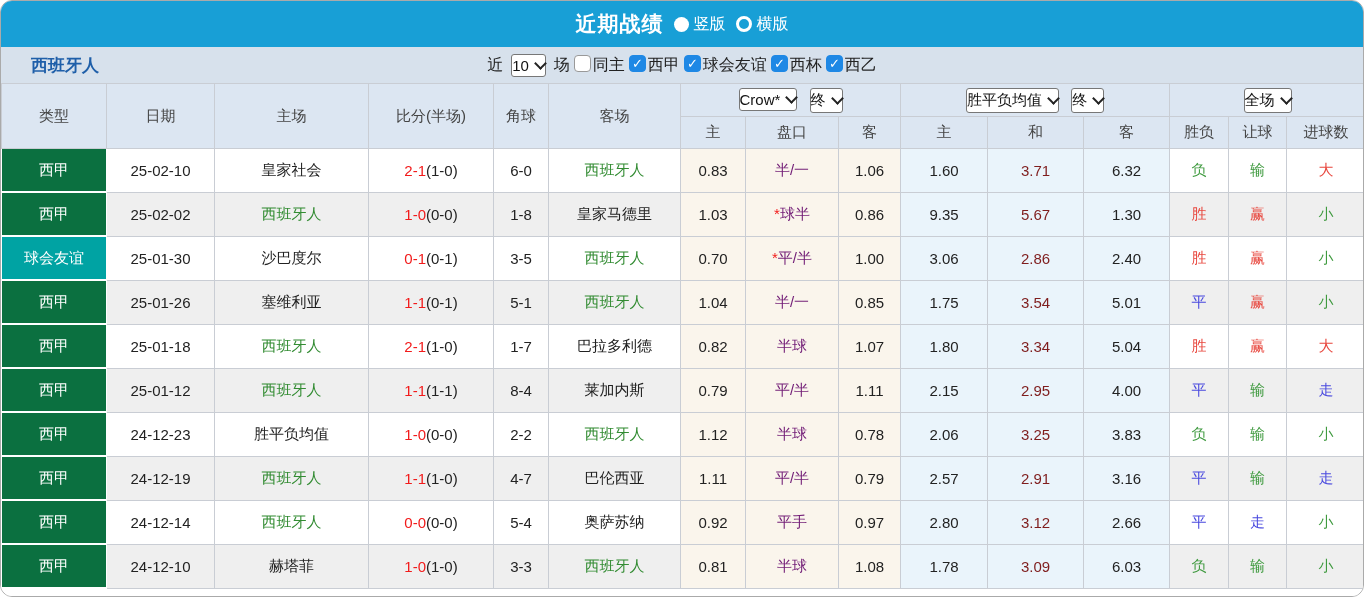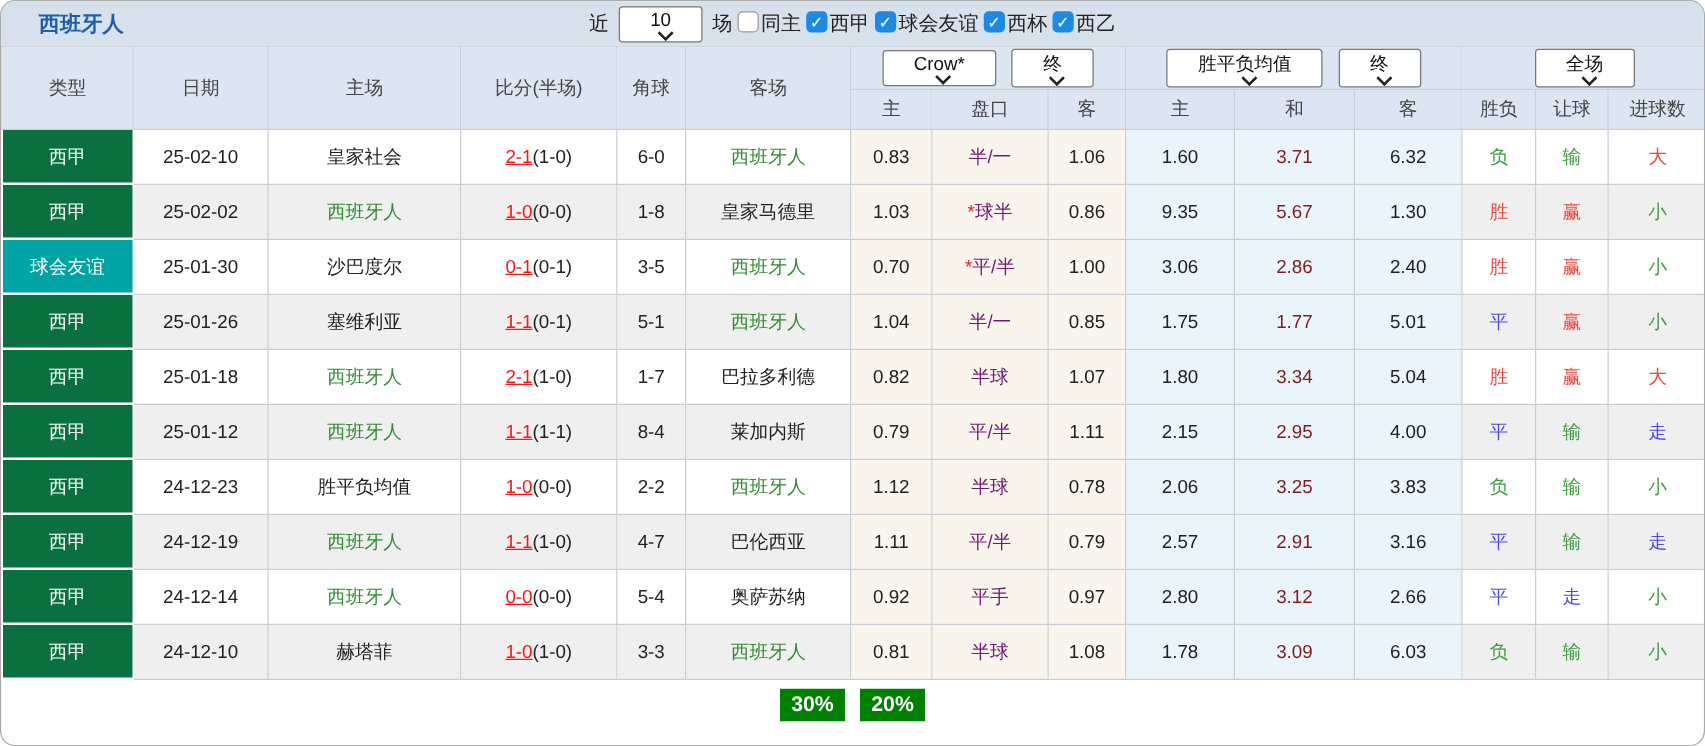--- a/index.html
+++ b/index.html
@@ -8,55 +8,66 @@
   .titlebar{height:46px;background:#189fd6;display:flex;align-items:center;justify-content:center;gap:10px;color:#fff;}
   .title{font-size:21px;font-weight:bold;letter-spacing:1px;}
   .radio-opt{display:flex;align-items:center;gap:5px;font-size:16px;cursor:pointer;}
   .radio-dot{width:15px;height:15px;border-radius:50%;display:inline-block;}
   .radio-dot.filled{background:#fff;}
   .radio-dot.ring{background:transparent;border:3px solid #fff;width:10px;height:10px;}
   
   .filterbar{height:36px;background:#d7e1ec;display:grid;grid-template-columns:220px 1fr 220px;align-items:center;}
   .team-name{font-size:17px;font-weight:bold;color:#1f5fa9;padding-left:30px;}
   .filters{display:flex;align-items:center;justify-content:center;gap:4px;font-size:16px;color:#222;}
-  .sel{display:inline-flex;align-items:center;background:#fff;border:1px solid #777;border-radius:3px;padding:2px 24px;font-size:15px;color:#111;cursor:pointer;margin:0 4px;flex-direction:column;}
+  .sel{display:inline-flex;align-items:center;background:#fff;border:1px solid #777;border-radius:3px;padding:2px 0;font-size:15px;color:#111;cursor:pointer;margin:0 4px;}
   .chev{width:7px;height:7px;border-right:2px solid #222;border-bottom:2px solid #222;transform:rotate(45deg);display:inline-block;margin-left:7px;margin-top:-3px;}
   .cbx-item{display:flex;align-items:flex-start;gap:2px;cursor:pointer;}
   .cbx{width:17px;height:17px;border:1px solid #999;border-radius:4px;background:#fff;display:inline-flex;align-items:center;justify-content:center;box-sizing:border-box;}
   .cbx.checked{background:#1e88e5;border-color:#1e88e5;}
   .cbx.checked::after{content:"✓";color:#fff;font-size:13px;font-weight:bold;line-height:1;}
   
   table{border-collapse:collapse;table-layout:fixed;width:1364px;}
   th,td{border:1px solid #c9cdd4;text-align:center;overflow:hidden;white-space:nowrap;}
   thead th{background:#dce6f2;color:#444;font-weight:normal;font-size:15px;height:29px;margin-left:32px;}
   thead tr.ctrl th{background:#dce6f2;height:30px;}
   tbody td{height:40px;font-size:15px;color:#222;background:#fff;}
   tr.alt td{background:#efefef;}
   td.type{color:#fff;font-size:15px;border:1px solid #fff;border-bottom:2px solid #fff;}
   td.type.league{background:#0b7040;}
   td.type.friendly{background:#00a3a3;}
   td.crowcol{background:#faf5ec !important;}
   td.avgcol{background:#eaf4fb !important;}
   .hl-team{color:#338c33;}
-  .score-red{color:#f21b1b;text-decoration:underline;}
+  .score-red{color:#f21b1b;}
   .star{color:#f21b1b;}
   .handicap{color:#701a75;}
   .avg-draw-val{color:#7f1d1d;}
   .c-red{color:#e8483f;}
   .c-blue{color:#4a4adf;}
   .c-green{color:#3f9a3f;}
   
   .summary{height:40px;display:flex;align-items:center;justify-content:center;font-size:17px;color:#555;gap:2px;background:#fff;}
   .badge{background:#008000;color:#fff;font-weight:bold;padding:3px 9px;margin:0 5px;display:inline-block;}
 </style>
 </head>
 <body>
 
 <div class="panel">
 
+  <div class="titlebar">
+    <span class="title">近期战绩</span>
+    <span class="radio-opt">
+      <span class="radio-dot filled"></span>
+      <span>竖版</span>
+    </span>
+    <span class="radio-opt">
+      <span class="radio-dot ring"></span>
+      <span>横版</span>
+    </span>
+  </div>
 
   <div class="filterbar">
     <span class="team-name">西班牙人</span>
     <span class="filters">
       <span>近</span>
       <span class="sel">
         <span>10</span>
         <span class="chev"></span>
       </span>
       <span>场</span>
@@ -205,21 +216,21 @@
           <td class="type league">西甲</td>
           <td>25-01-26</td>
           <td>塞维利亚</td>
           <td><span class="score-red">1-1</span><span>(0-1)</span></td>
           <td>5-1</td>
           <td class="hl-team">西班牙人</td>
           <td class="crowcol">1.04</td>
           <td class="crowcol"><span class="handicap">半/一</span></td>
           <td class="crowcol">0.85</td>
           <td class="avgcol">1.75</td>
-          <td class="avgcol avg-draw-val">1.77</td>
+          <td class="avgcol avg-draw-val">3.54</td>
           <td class="avgcol">5.01</td>
           <td class="c-blue">平</td>
           <td class="c-red">赢</td>
           <td class="c-green">小</td>
         </tr>
         <tr>
           <td class="type league">西甲</td>
           <td>25-01-18</td>
           <td class="hl-team">西班牙人</td>
           <td><span class="score-red">2-1</span><span>(1-0)</span></td>

